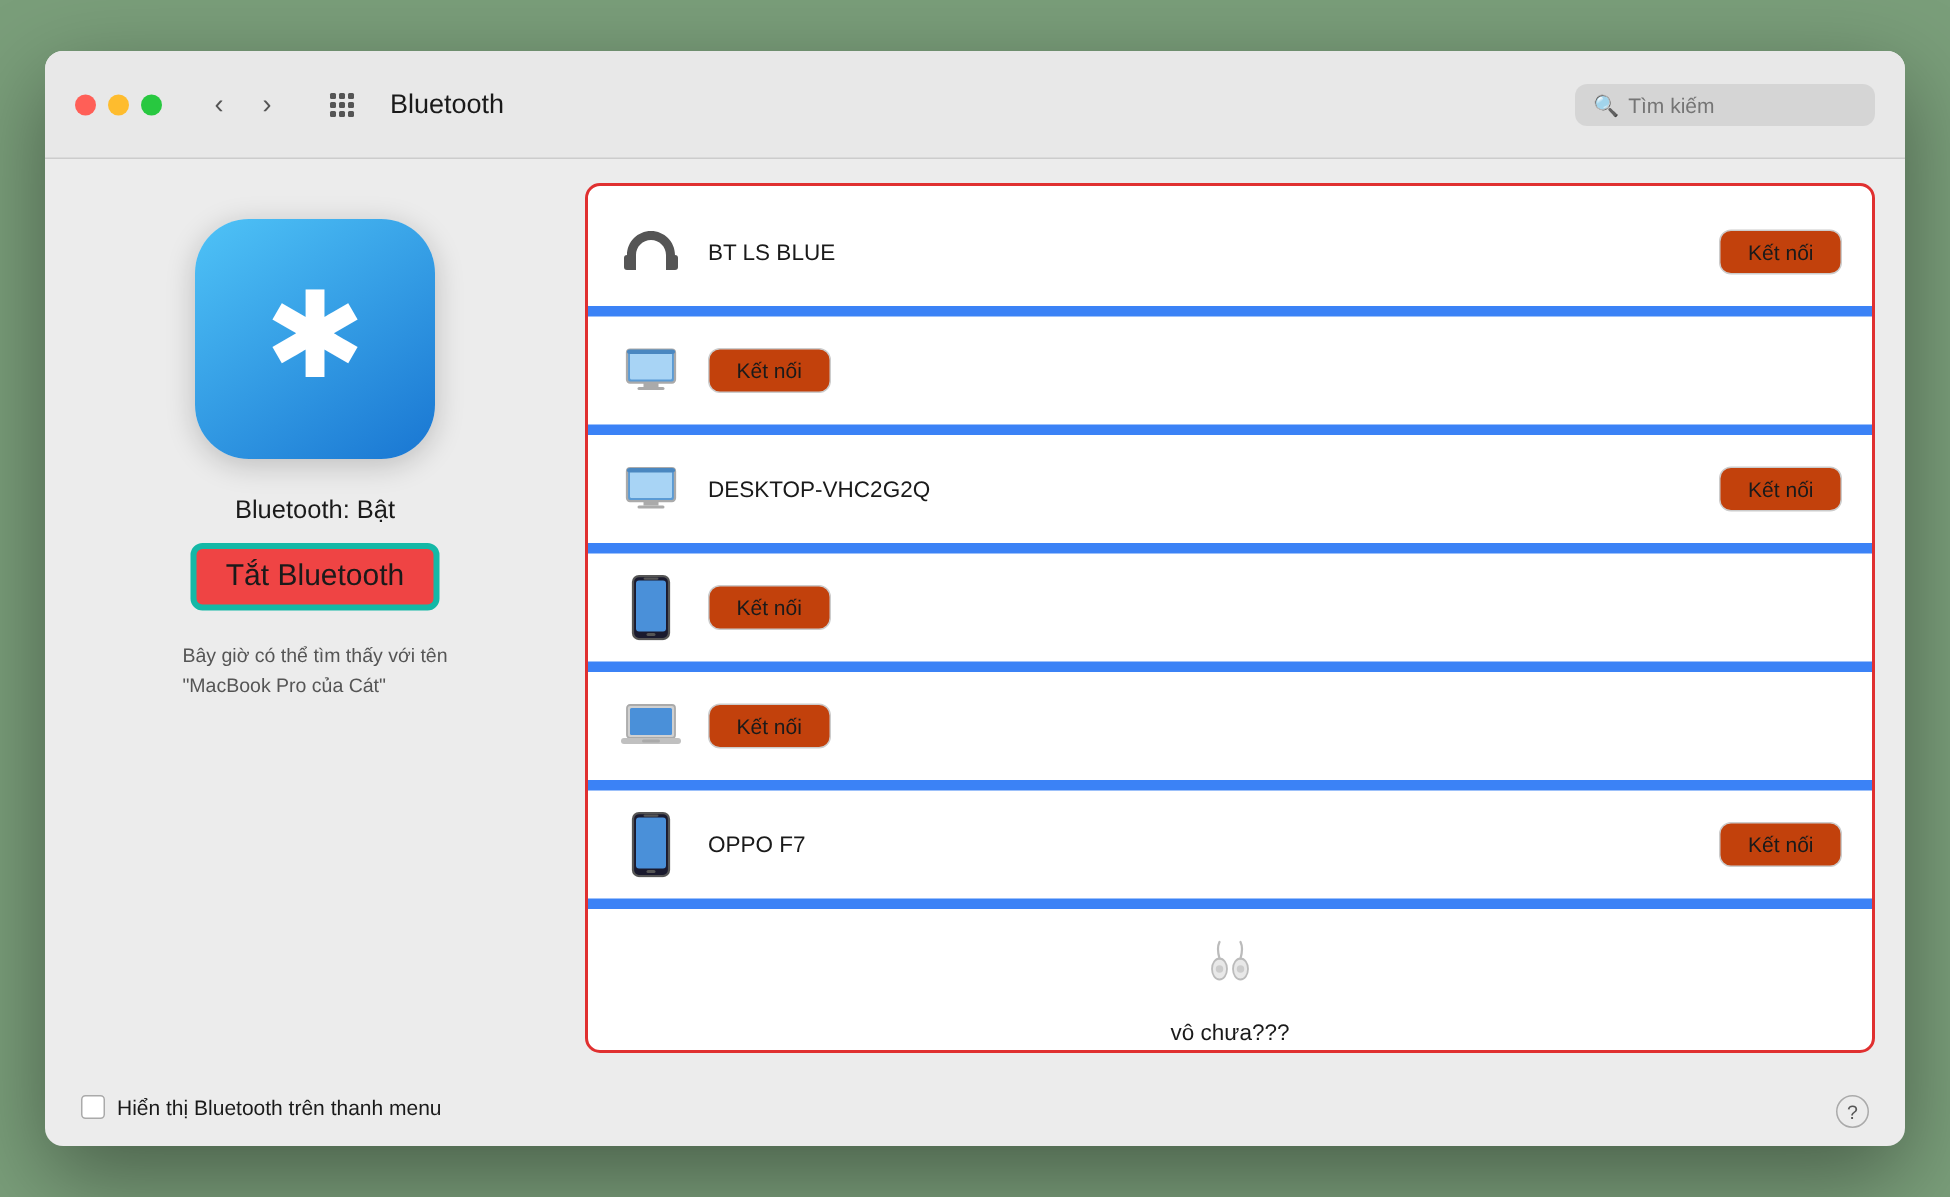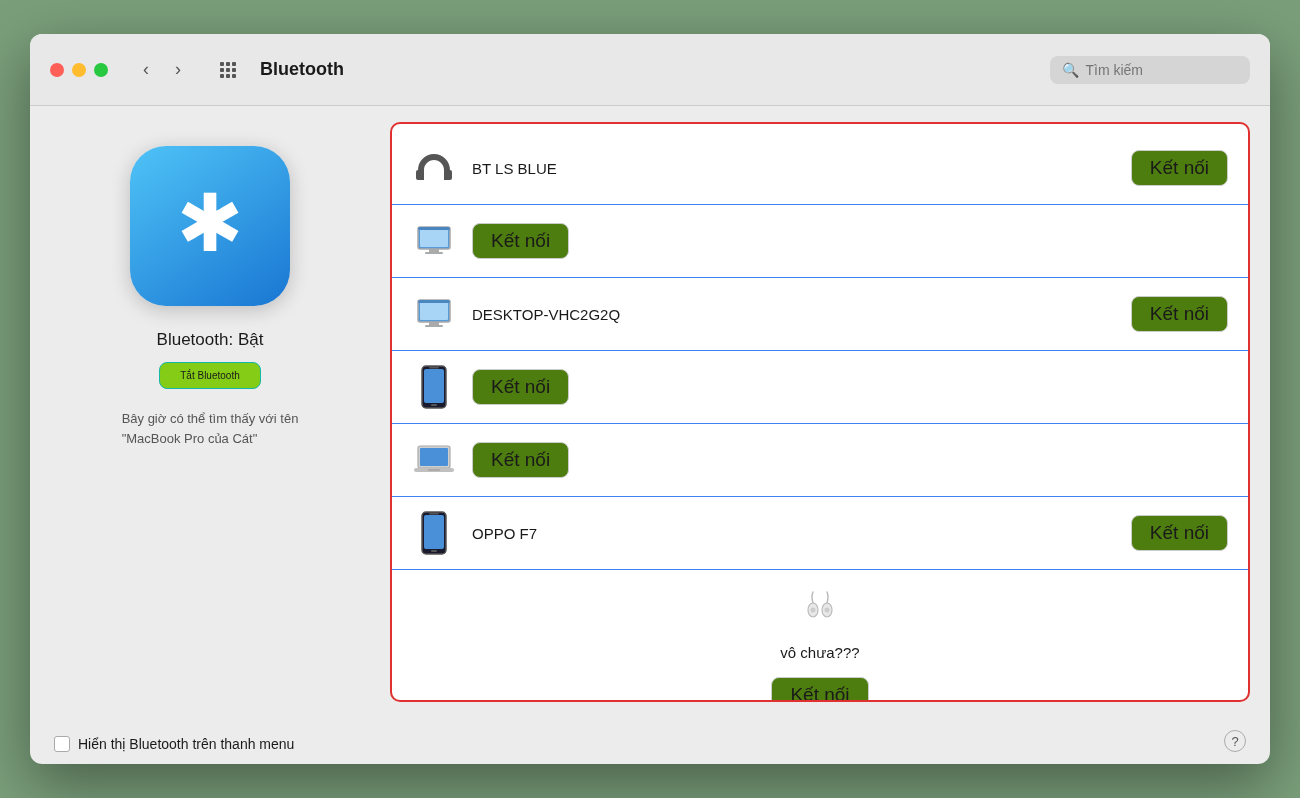--- a/index.html
+++ b/index.html
@@ -94,21 +94,21 @@
 
     .grid-dot {
       width: 4px;
       height: 4px;
       border-radius: 1px;
       background: #555;
     }
 
     .titlebar-title {
       font-size: 18px;
-      font-weight: 700;
+      font-weight: 400;
       color: #1a1a1a;
       flex: 1;
     }
 
     .search-bar {
       display: flex;
       align-items: center;
       background: rgba(0,0,0,0.08);
       border-radius: 8px;
       padding: 6px 12px;
@@ -168,25 +168,25 @@
     }
 
     .bt-status-label {
       font-size: 17px;
       font-weight: 400;
       color: #1a1a1a;
       margin-bottom: 12px;
     }
 
     .bt-toggle-btn {
-      background: #84cc16;
-      border: 1px solid #14b8a6;
+      background: #ef4444;
+      border: 4px solid #14b8a6;
       border-radius: 8px;
       padding: 7px 20px;
-      font-size: 10px;
+      font-size: 20px;
       font-weight: 500;
       color: #1a1a1a;
       cursor: pointer;
       margin-bottom: 20px;
     }
 
     .bt-description {
       font-size: 13px;
       color: #555;
       text-align: left;
@@ -228,21 +228,21 @@
 
     .devices-list::-webkit-scrollbar-thumb {
       background: #ccc;
       border-radius: 4px;
     }
 
     .device-row {
       display: flex;
       align-items: center;
       padding: 14px 20px;
-      border-bottom: 1px solid #3b82f6;
+      border-bottom: 7px solid #3b82f6;
       gap: 16px;
     }
 
     .device-row:last-child { border-bottom: none; flex-direction: column; }
 
     .device-icon {
       width: 44px;
       height: 44px;
       display: flex;
       align-items: center;
@@ -250,34 +250,34 @@
       flex-shrink: 0;
     }
 
     .device-name {
       flex: 1;
       font-size: 15px;
       color: #1a1a1a;
     }
 
     .connect-btn {
-      background: #4d7c0f;
+      background: #c2410c;
       border: 1px solid #ccc;
       border-radius: 8px;
       padding: 6px 18px;
-      font-size: 19px;
+      font-size: 14px;
       color: #1a1a1a;
       cursor: pointer;
       white-space: nowrap;
     }
 
     
     .bottom-bar {
       display: flex;
-      align-items: flex-end;
+      align-items: flex-start;
       padding: 12px 24px;
       gap: 10px;
     }
 
     .checkbox-wrapper {
       display: flex;
       align-items: center;
       gap: 8px;
     }
 

